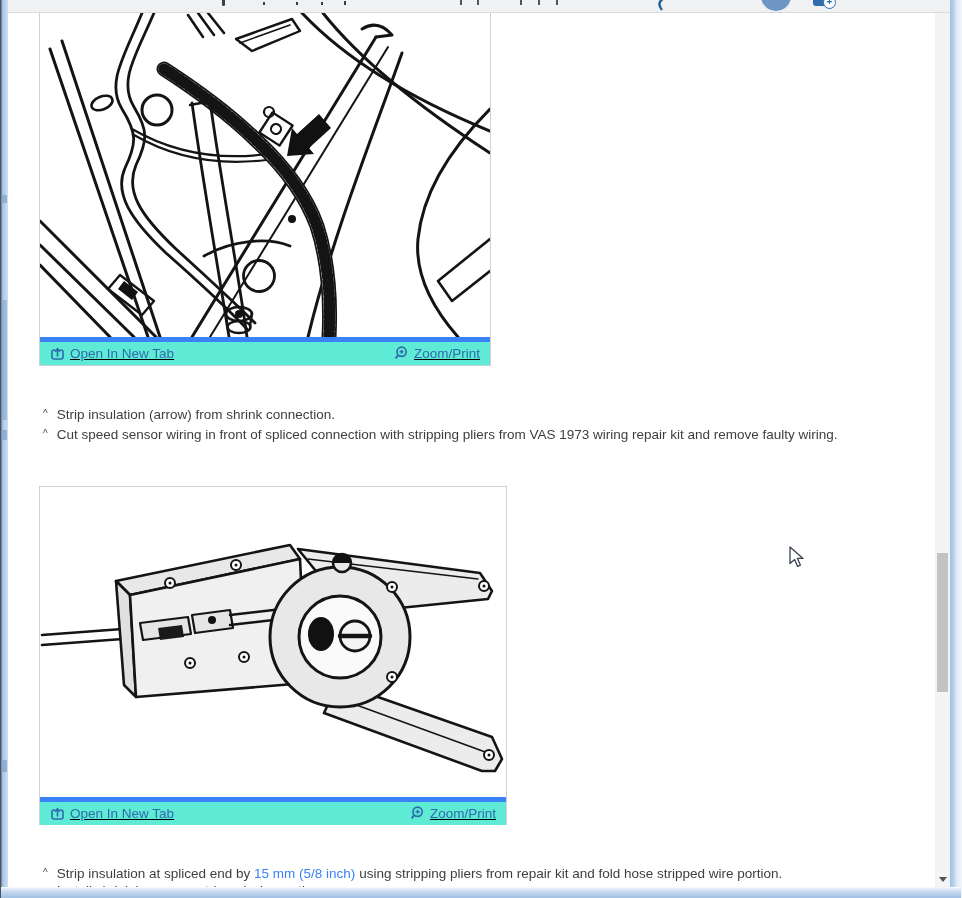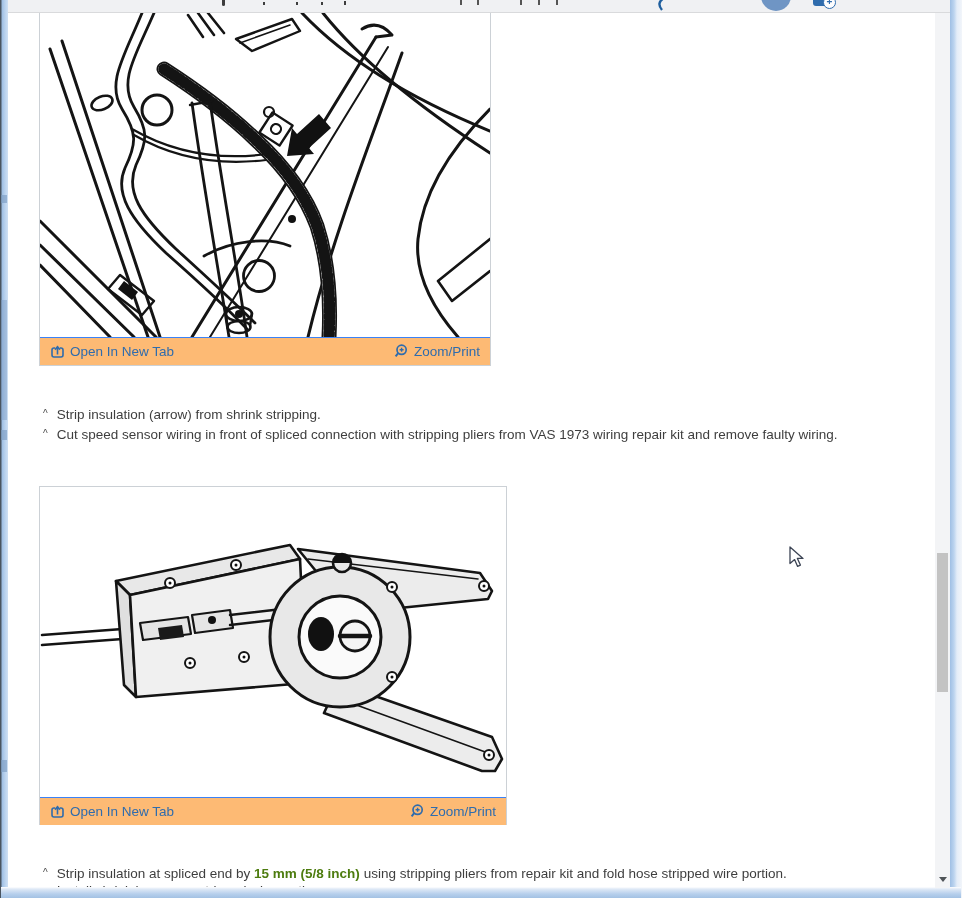--- a/index.html
+++ b/index.html
@@ -31,32 +31,32 @@
   
   #page { left:8px; top:13px; width:927px; height:875px; background:#fff; }
 
   
   .figcard { position:absolute; background:#fff; border:1px solid #ccd1d6; }
   #fig1 { left:39px; top:13px; width:452px; height:353px; border-top:none; }
   #fig2 { left:39px; top:486px; width:468px; height:339px; }
   .figimg { position:relative; width:100%; background:#fff; overflow:hidden; }
   #fig1 .figimg { height:324px; }
   #fig2 .figimg { height:310px; }
-  .figbar { position:relative; width:100%; height:28px; background:#fdba74;
-    border-top:1px solid #3b82f6; display:flex; align-items:center;
-    justify-content:space-between; padding:0 10px; }
+  .figbar { position:relative; width:100%; height:28px; background:#5eead4;
+    border-top:5px solid #3b82f6; display:flex; align-items:center;
+    justify-content:space-between; padding:0 10px;text-decoration:underline; }
   .figlink { display:flex; align-items:center; gap:5px; color:#2f6cad;
     font-size:13.5px; cursor:pointer; text-decoration:none; }
   .figlink svg { display:block; }
 
   
   .step { position:absolute; left:43px; width:885px; font-size:13.5px;
     color:#3e3e3e; white-space:nowrap; }
   .step .caret { font-size:10px; color:#4a4a4a; vertical-align:2px; margin-right:9px; }
-  .step b { font-weight:bold; color:#4d7c0f; }
+  .step b { font-weight:normal; color:#3b82f6; }
   #step-clip { position:absolute; left:43px; top:883px; width:600px; height:5px;
     overflow:hidden; }
   #step-clip .inner { font-size:13.5px; color:#3e3e3e; line-height:15px; white-space:nowrap; }
   #step-clip .caret { font-size:10px; color:#4a4a4a; margin-right:9px; }
 
   
   #vscroll-track { left:935px; top:13px; width:15px; height:875px; background:#f3f4f6; }
   #vscroll-thumb { position:absolute; left:2px; top:540px; width:11px; height:139px;
     background:#c3c3c3; }
   #vscroll-down { position:absolute; left:0; top:858px; width:15px; height:17px; }
@@ -170,21 +170,21 @@
         <circle cx="7.6" cy="5.8" r="4.6" stroke="#2f6cad" stroke-width="1.7" fill="none"></circle>
         <path d="M4.2,9.2 L1.6,12.4" stroke="#2f6cad" stroke-width="2" fill="none"></path>
         <path d="M7.6,3.8 V7.8 M5.6,5.8 H9.6" stroke="#2f6cad" stroke-width="1.4" fill="none"></path>
       </svg>
       <span>Zoom/Print</span>
     </a>
   </div>
 </div>
 
 <div class="step" style="top:407px">
-  <span class="caret">^</span><span>Strip insulation (arrow) from shrink stripping.</span>
+  <span class="caret">^</span><span>Strip insulation (arrow) from shrink connection.</span>
 </div>
 <div class="step" style="top:427px">
   <span class="caret">^</span><span>Cut speed sensor wiring in front of spliced connection with stripping pliers from VAS 1973 wiring repair kit and remove faulty wiring.</span>
 </div>
 
 <div class="figcard" id="fig2">
   <div class="figimg">
     <svg width="466" height="308" viewBox="0 0 466 308" fill="none" stroke="#141414" stroke-linecap="round" stroke-linejoin="round">
 
       <path d="M2,148 L96,141 M2,158 L96,151" stroke-width="2.6"></path>

